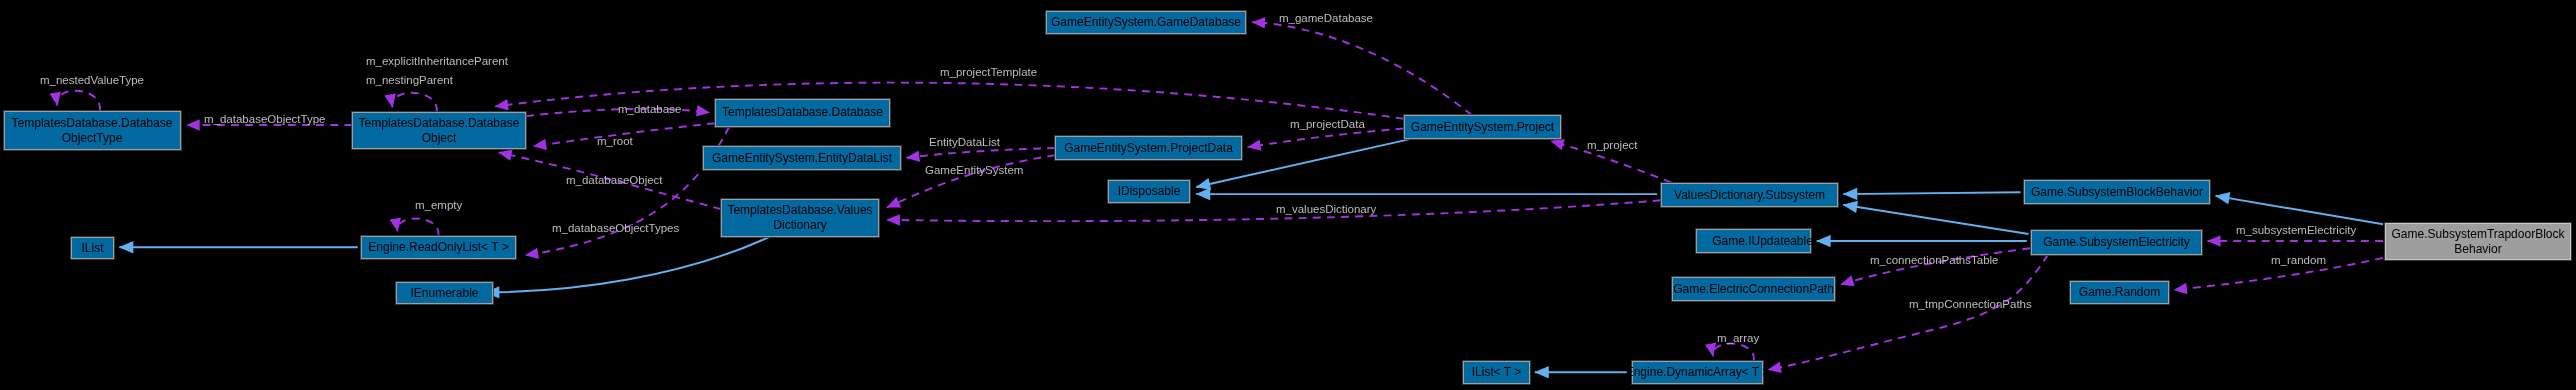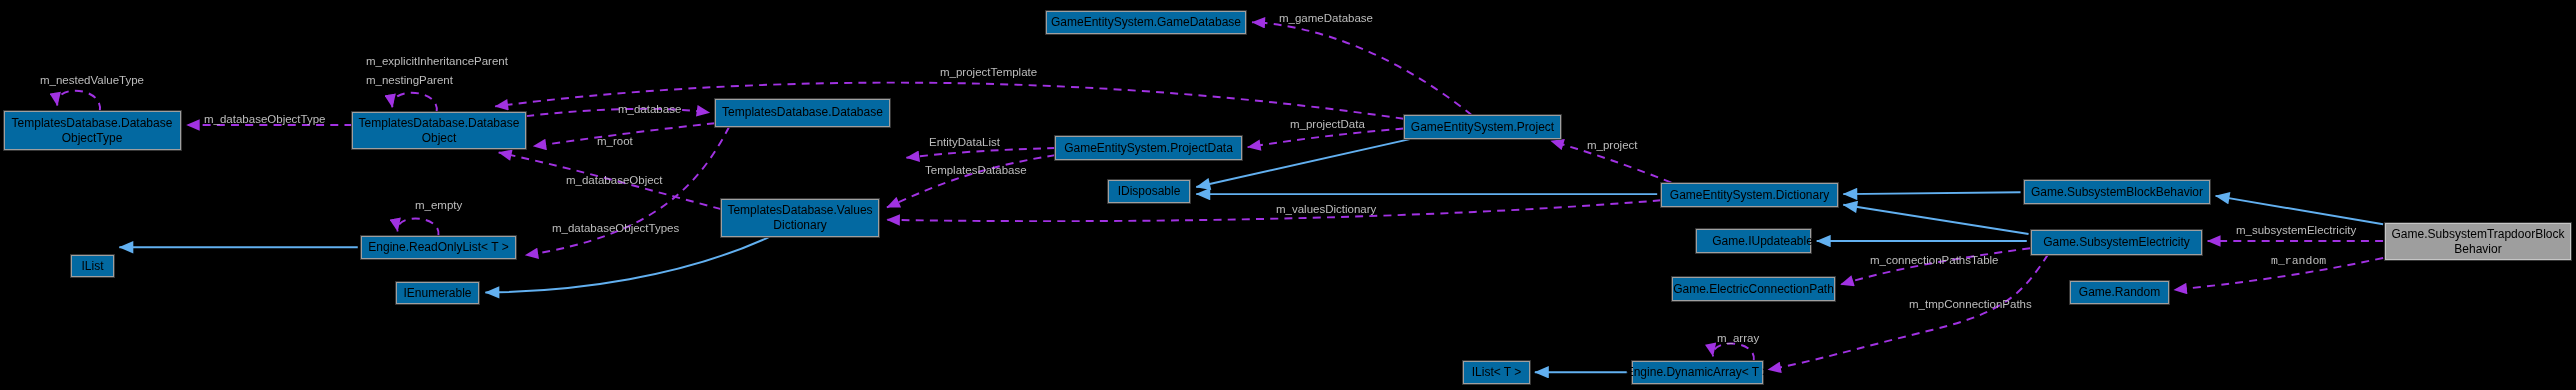--- a/index.html
+++ b/index.html
@@ -69,47 +69,50 @@
     <span>TemplatesDatabase.Database</span>
     <span>ObjectType</span>
   </div>
   <div class="node" style="left:352px;top:112px;width:174px;height:37px;">
     <span>TemplatesDatabase.Database</span>
     <span>Object</span>
   </div>
   <div class="node" style="left:715px;top:99px;width:175px;height:27.5px;">
     <span>TemplatesDatabase.Database</span>
   </div>
+  <div class="node" style="left:703px;top:146px;width:198px;height:24px;">
+    <span>GameEntitySystem.EntityDataList</span>
+  </div>
   <div class="node" style="left:721px;top:199px;width:158px;height:38px;">
     <span>TemplatesDatabase.Values</span>
     <span>Dictionary</span>
   </div>
-  <div class="node" style="left:71px;top:237px;width:43px;height:22px;margin-top:18px;">
+  <div class="node" style="left:71px;top:237px;width:43px;height:22px;">
     <span>IList</span>
   </div>
   <div class="node" style="left:361px;top:236px;width:155px;height:23px;">
     <span>Engine.ReadOnlyList&lt; T &gt;</span>
   </div>
-  <div class="node" style="left:396px;top:282px;width:83px;height:22px;">
+  <div class="node" style="left:396px;top:282px;width:97px;height:22px;">
     <span>IEnumerable</span>
   </div>
   <div class="node" style="left:1046px;top:10.6px;width:200px;height:23px;">
     <span>GameEntitySystem.GameDatabase</span>
   </div>
   <div class="node" style="left:1055px;top:136px;width:187px;height:24px;">
     <span>GameEntitySystem.ProjectData</span>
   </div>
   <div class="node" style="left:1108px;top:180px;width:82px;height:23px;">
     <span>IDisposable</span>
   </div>
   <div class="node" style="left:1404px;top:115px;width:157px;height:24px;">
     <span>GameEntitySystem.Project</span>
   </div>
   <div class="node" style="left:1661px;top:183px;width:177px;height:24px;">
-    <span>GameEntitySystem.Dictionary</span>
+    <span>ValuesDictionary.Subsystem</span>
   </div>
   <div class="node" style="left:2024px;top:180px;width:186px;height:24px;">
     <span>Game.SubsystemBlockBehavior</span>
   </div>
   <div class="node" style="left:1696px;top:229px;width:115px;height:24px;padding-left:18px;">
     <span>Game.IUpdateable</span>
   </div>
   <div class="node" style="left:2031px;top:230px;width:171px;height:25px;">
     <span>Game.SubsystemElectricity</span>
   </div>
@@ -136,23 +139,23 @@
   <div class="elabel" style="left:204px;top:113px;">m_databaseObjectType</div>
   <div class="elabel" style="left:583px;top:103px;padding-left:35px;">m_database</div>
   <div class="elabel" style="left:597px;top:135px;">m_root</div>
   <div class="elabel" style="left:566px;top:174px;">m_databaseObject</div>
   <div class="elabel" style="left:552px;top:222px;">m_databaseObjectTypes</div>
   <div class="elabel" style="left:415px;top:199px;">m_empty</div>
   <div class="elabel" style="left:901px;top:66px;margin-left:39px;">m_projectTemplate</div>
   <div class="elabel" style="left:1279px;top:11.5px;">m_gameDatabase</div>
   <div class="elabel" style="left:1290px;top:118px;">m_projectData</div>
   <div class="elabel" style="left:929px;top:136px;">EntityDataList</div>
-  <div class="elabel" style="left:925px;top:164px;">TemplatesDatabase</div>
+  <div class="elabel" style="left:925px;top:164px;">GameEntitySystem</div>
   <div class="elabel" style="left:1276px;top:203px;">m_valuesDictionary</div>
   <div class="elabel" style="left:1587px;top:139px;">m_project</div>
   <div class="elabel" style="left:1870px;top:254px;">m_connectionPathsTable</div>
   <div class="elabel" style="left:1874px;top:298px;padding-left:35px;">m_tmpConnectionPaths</div>
   <div class="elabel" style="left:2236px;top:224px;">m_subsystemElectricity</div>
-  <div class="elabel" style="left:2271px;top:254px;font-family:Liberation Mono, monospace;">m_random</div>
+  <div class="elabel" style="left:2271px;top:254px;">m_random</div>
   <div class="elabel" style="left:1717px;top:332px;">m_array</div>
 
 </div>
 
 
 </body></html>

